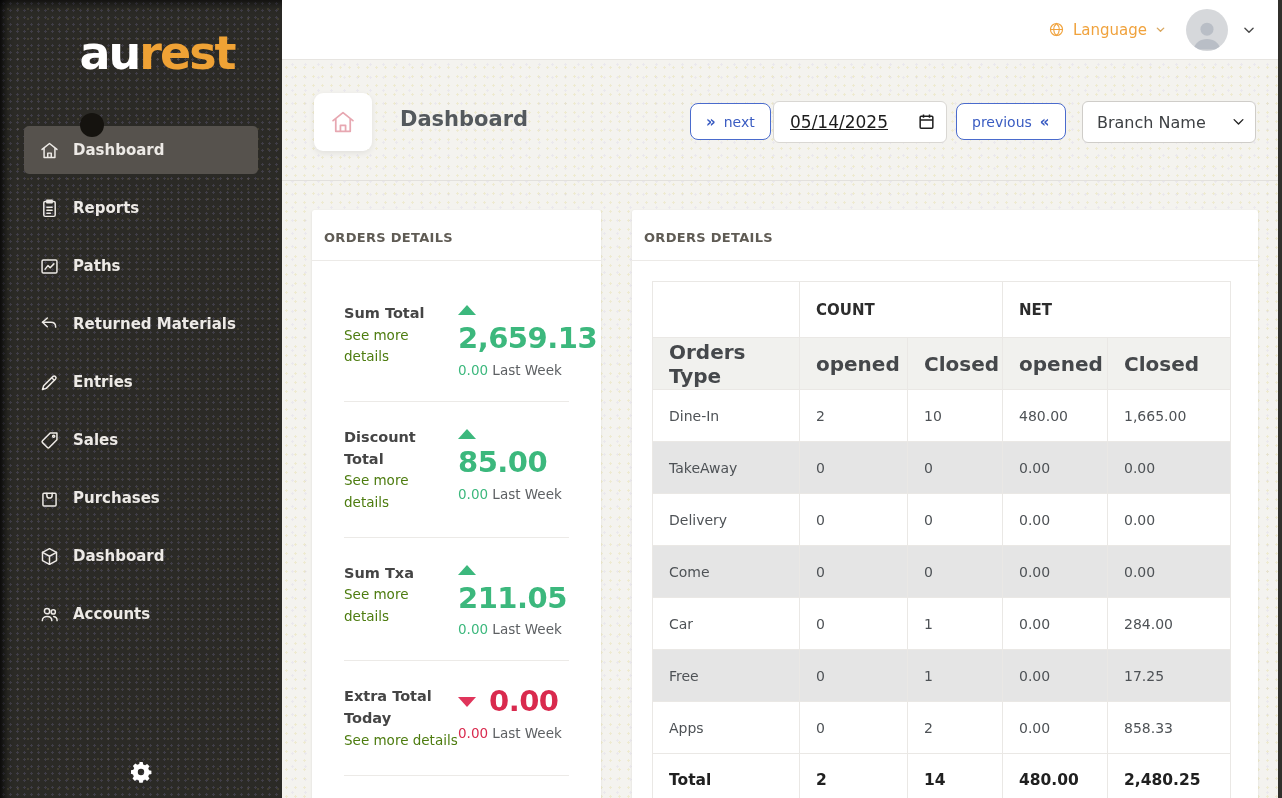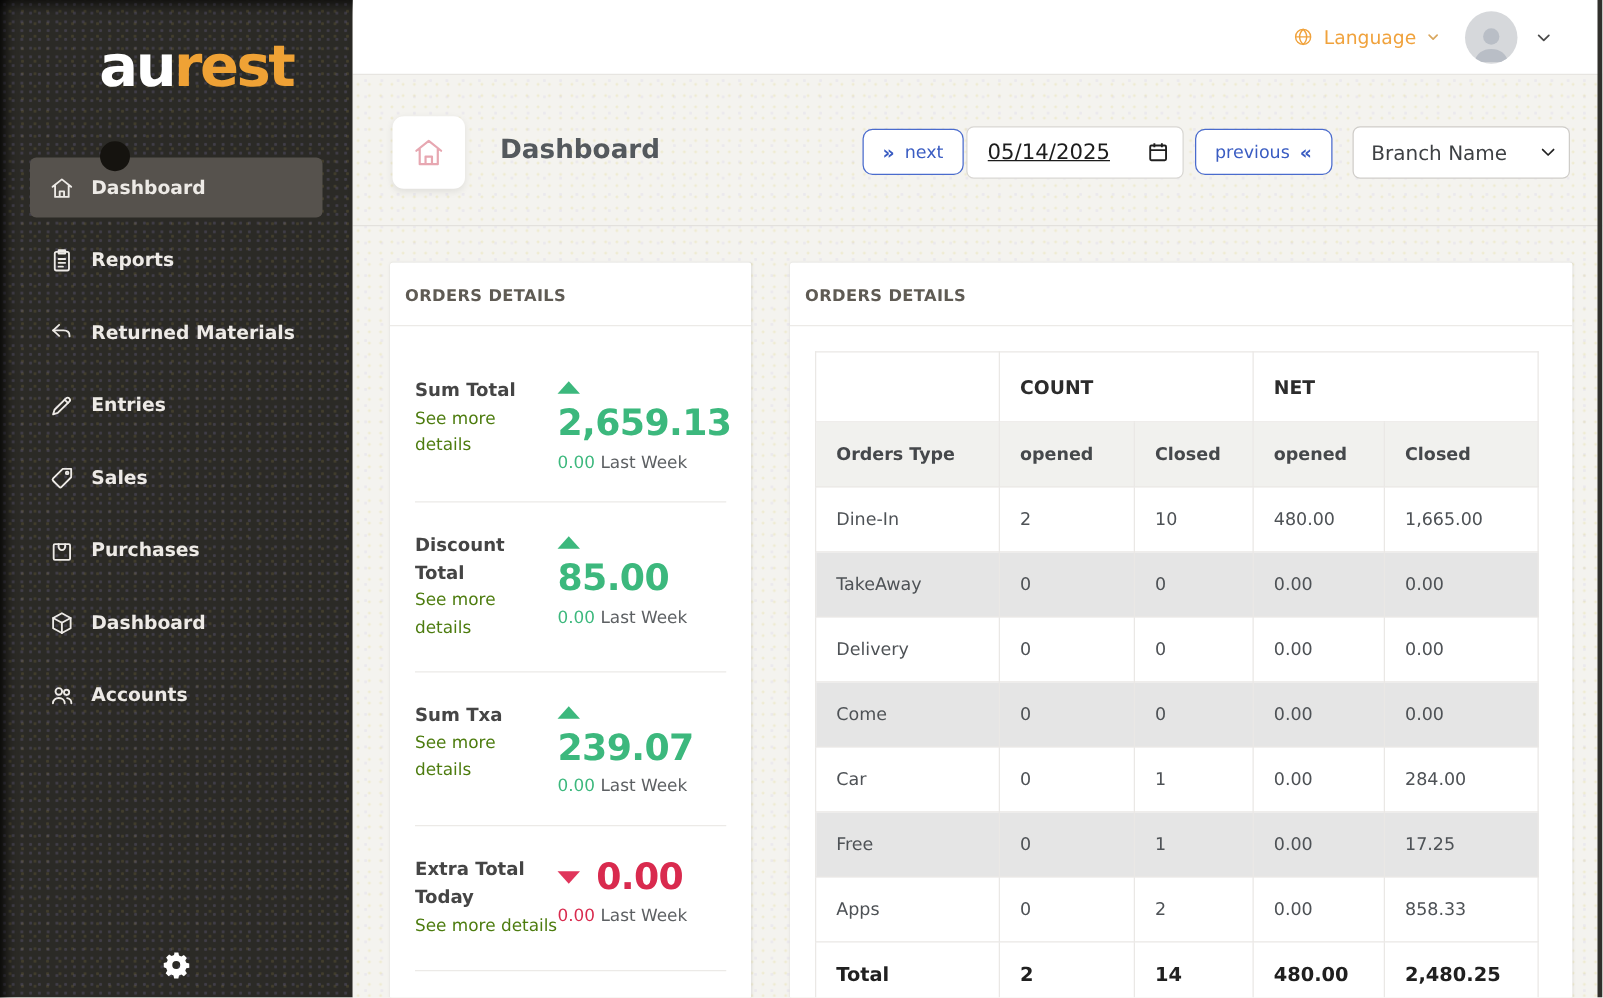--- a/index.html
+++ b/index.html
@@ -41,21 +41,21 @@
     background-color:#f4f3ef;
     background-image:
       radial-gradient(circle, rgba(216,202,92,.20) 1px, transparent 1.3px),
       radial-gradient(circle, rgba(168,158,222,.12) 1px, transparent 1.3px);
     background-size:9px 9px, 13px 13px;
     background-position:0 0, 4px 6px;
   }
 
   
   .topbar { height:60px; background:#ffffff; border-bottom:1px solid #e7e5e1;
-    display:flex; align-items:center; justify-content:flex-end; gap:20px; padding-right:40px; }
+    display:flex; align-items:center; justify-content:flex-end; gap:20px; padding-right:26px; }
   .lang { display:flex; align-items:center; gap:8px; color:#f0a23c; font-size:15px; cursor:pointer; }
   .lang svg.globe { width:17px; height:17px; }
   .lang .caret svg { width:11px; height:11px; display:block; }
   .avatar { width:42px; height:42px; border-radius:50%; background:#d6d8db; overflow:hidden;
     display:flex; align-items:flex-end; justify-content:center; cursor:pointer; }
   .avatar svg { width:34px; height:34px; }
   .user-chevron { cursor:pointer; margin-left:-6px; }
   .user-chevron svg { width:14px; height:14px; display:block; }
 
   
@@ -84,21 +84,21 @@
   
   .content { position:relative; height:617px; overflow:hidden; }
   .card { position:absolute; top:29px; background:#fff; border-radius:2px;
     box-shadow:0 1px 3px rgba(0,0,0,.08), 0 0 1px rgba(0,0,0,.06); }
   .card-stats { left:30px; width:289px; height:660px; }
   .card-table { left:350px; width:626px; height:660px; }
   .card-title { padding:20px 12px 15px; font-size:13px; font-weight:bold; color:#5f5b54;
     letter-spacing:.3px; border-bottom:1px solid #eceae7; }
 
   
-  .stats-list { padding:0 20px; }
+  .stats-list { padding:0 32px; }
   .stat { display:flex; padding:25px 0 23px; border-bottom:1px solid #eceae7; }
   .stat:first-child { padding-top:42px; }
   .stat-left { width:108px; flex:none; }
   .stat-label { font-size:14.5px; font-weight:600; color:#454545; line-height:1.5; }
   .stat-link { font-size:13.5px; color:#4d7c0f; line-height:1.6;
     display:inline-block; cursor:pointer; }
   .stat-link.nowrap { white-space:nowrap; }
   .stat-right { flex:1; padding-left:6px; }
   .tri-up { width:0; height:0; border-left:9px solid transparent; border-right:9px solid transparent;
     border-bottom:10px solid #3cb87d; margin:2px 0 8px; }
@@ -107,21 +107,21 @@
   .stat-value { font-size:29px; font-weight:bold; letter-spacing:-.5px; color:#3cb87d; line-height:1.1; }
   .value-row { display:flex; align-items:center; gap:13px; }
   .stat-week { font-size:13.5px; color:#5d6063; margin-top:7px; max-width:120px; }
   .wk-val { color:#3cb87d; }
   .stat.down .stat-value, .stat.down .wk-val { color:#d92a4e; }
 
   
   .otable { margin:20px 0 0 20px; border-collapse:collapse; width:578px; table-layout:fixed; }
   .otable th, .otable td { border:1px solid #eae8e5; text-align:left; padding:0 16px; }
   .otable thead tr.grp th { height:56px; font-size:15px; font-weight:bold; color:#2c2c2c; background:#fff; }
-  .otable thead tr.sub th { height:52px; font-size:14px; font-weight:600; color:#45484b; background:#f1f1ee; }
+  .otable thead tr.sub th { height:52px; font-size:20px; font-weight:600; color:#45484b; background:#f1f1ee; }
   .otable tbody td { height:52px; font-size:14px; color:#4e5256; background:#fff; }
   .otable tbody tr.alt td { background:#e5e5e5; }
   .otable tbody tr.total td { font-size:15.5px; font-weight:600; color:#202020; background:#fff; }
   .otable tbody tr.total td:first-child { font-weight:bold; }
 
   
   .scrollstrip { position:absolute; right:0; top:0; width:4px; height:798px; background:#31302c; z-index:9; cursor:pointer; }
 </style>
 </head>
 <body>
@@ -146,20 +146,29 @@
       </div>
       <div class="nav-item">
         <span class="nav-icon">
           <svg viewBox="0 0 24 24" fill="none" stroke="currentColor" stroke-width="1.7" stroke-linecap="round" stroke-linejoin="round">
               <rect x="5.5" y="4" width="13" height="17" rx="1.5"></rect>
               <path d="M9 2.5h6v3H9z"></path>
               <path d="M9 10.5h6M9 14h6M9 17.5h4"></path>
             </svg>
         </span>
         <span class="nav-label">Reports</span>
+      </div>
+      <div class="nav-item">
+        <span class="nav-icon">
+          <svg viewBox="0 0 24 24" fill="none" stroke="currentColor" stroke-width="1.7" stroke-linecap="round" stroke-linejoin="round">
+              <rect x="3.5" y="4.5" width="17" height="15" rx="1.5"></rect>
+              <path d="M7 15l3.2-4 2.6 2.5L17 9"></path>
+            </svg>
+        </span>
+        <span class="nav-label">Paths</span>
       </div>
       <div class="nav-item">
         <span class="nav-icon">
           <svg viewBox="0 0 24 24" fill="none" stroke="currentColor" stroke-width="1.7" stroke-linecap="round" stroke-linejoin="round">
               <path d="M9.5 4.5 4 9.5l5.5 5"></path>
               <path d="M4 9.5h9.5c3.5 0 5.5 2 5.5 5v.5"></path>
             </svg>
         </span>
         <span class="nav-label">Returned Materials</span>
       </div>
@@ -321,21 +330,21 @@
             </div>
           </div>
 
           <div class="stat">
             <div class="stat-left">
               <div class="stat-label">Sum Txa</div>
               <a class="stat-link">See more details</a>
             </div>
             <div class="stat-right">
               <div class="tri-up"></div>
-              <div class="stat-value">239.07</div>
+              <div class="stat-value">211.05</div>
               <div class="stat-week">
                 <span class="wk-val">0.00</span>
                 <span>Last Week</span>
               </div>
             </div>
           </div>
 
           <div class="stat down">
             <div class="stat-left">
               <div class="stat-label">Extra Total Today</div>

